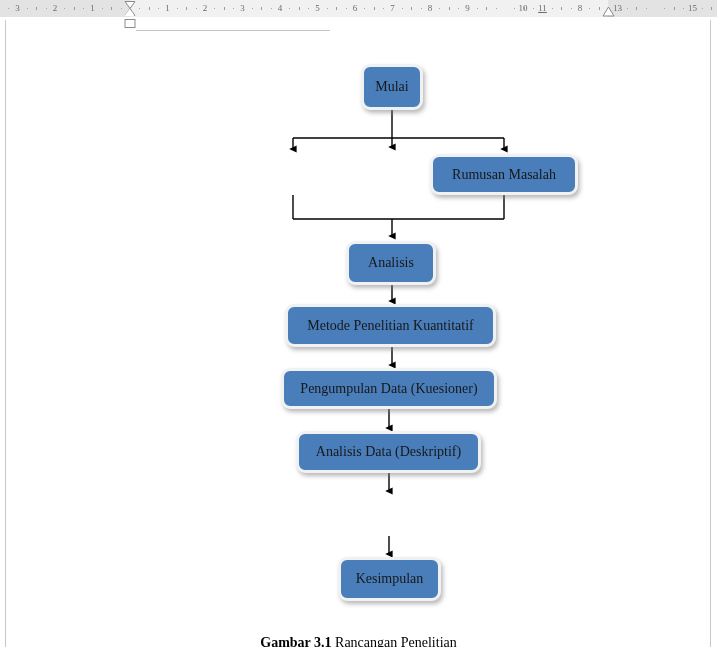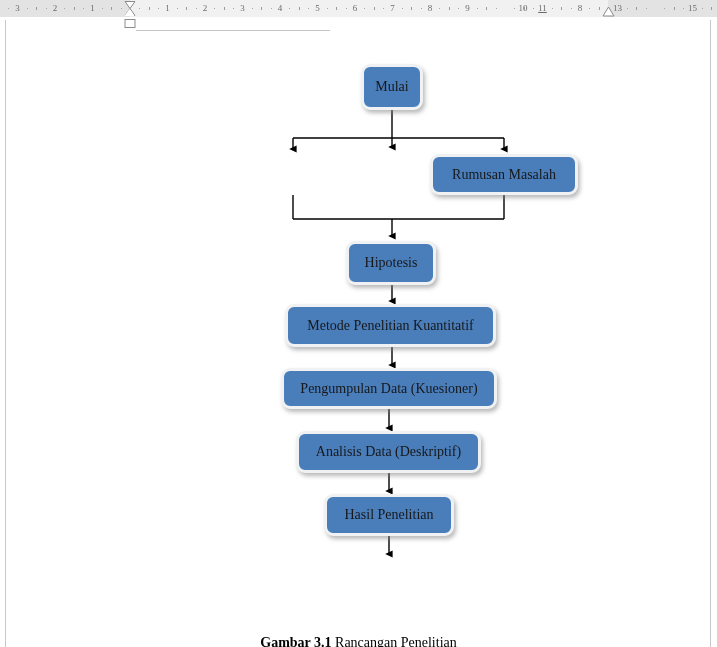--- a/index.html
+++ b/index.html
@@ -302,38 +302,38 @@
     <div class="node" style="left:361px; top:47px; width:62px; height:46px;">
       <span class="node-label">Mulai</span>
     </div>
 
 
     <div class="node" style="left:430px; top:137px; width:148px; height:41px;">
       <span class="node-label">Rumusan Masalah</span>
     </div>
 
     <div class="node" style="left:346px; top:224px; width:90px; height:44px;">
-      <span class="node-label">Hipotesis</span>
+      <span class="node-label">Analisis</span>
     </div>
 
     <div class="node" style="left:281px; top:351px; width:216px; height:41px;">
       <span class="node-label">Pengumpulan Data (Kuesioner)</span>
     </div>
 
     <div class="node" style="left:285px; top:287px; width:211px; height:43px;">
       <span class="node-label">Metode Penelitian Kuantitatif</span>
     </div>
 
     <div class="node" style="left:296px; top:414px; width:185px; height:42px;">
       <span class="node-label">Analisis Data (Deskriptif)</span>
     </div>
 
-    <div class="node" style="left:324px; top:477px; width:130px; height:42px;">
-      <span class="node-label">Hasil Penelitian</span>
-    </div>
-
+
+    <div class="node" style="left:338px; top:540px; width:103px; height:44px;">
+      <span class="node-label">Kesimpulan</span>
+    </div>
 
     <div class="caption">
       <b>Gambar 3.1</b><span> Rancangan Penelitian</span>
     </div>
 
   </div>
 </div>
 
 </body></html>

